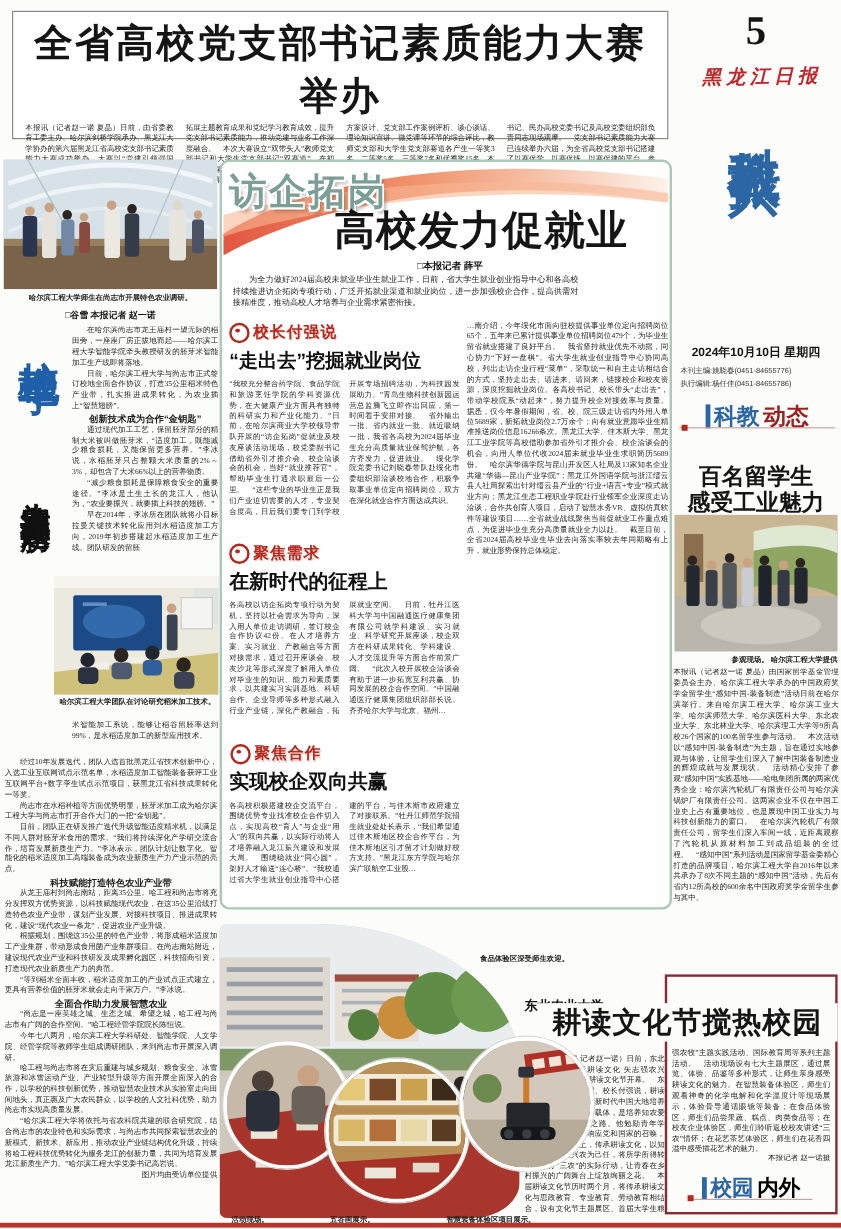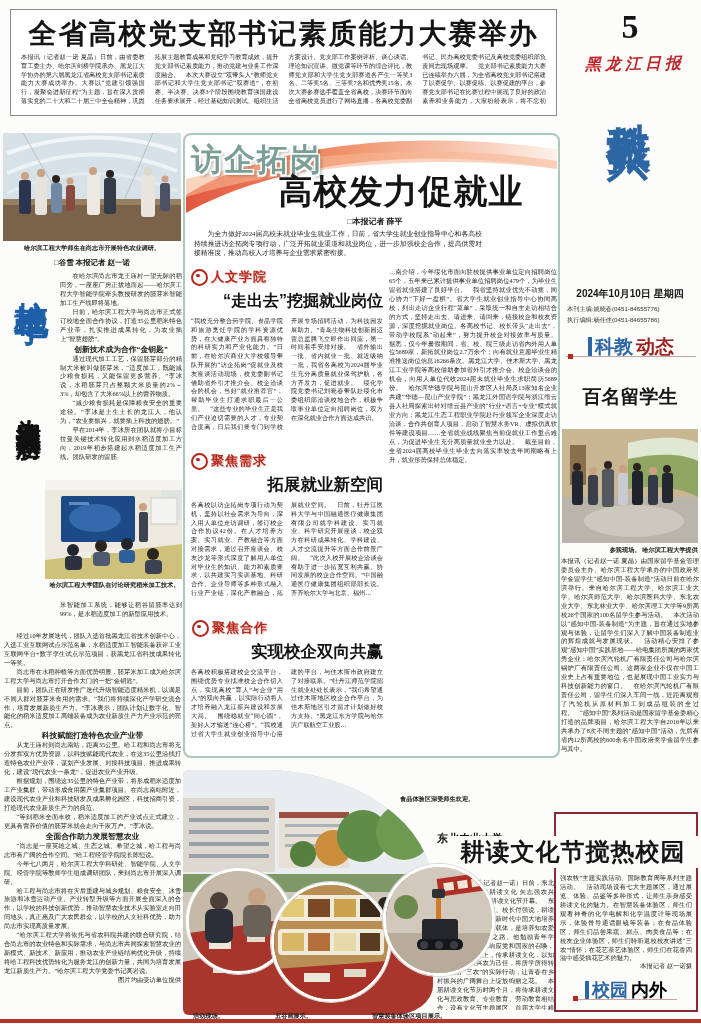--- a/index.html
+++ b/index.html
@@ -14,33 +14,33 @@
   .sub{font-family:"Liberation Sans","DejaVu Sans",sans-serif;font-weight:bold;text-align:center;
        font-size:7.8px;margin:3px 0;text-indent:0 !important}
   .vtext{writing-mode:vertical-rl;text-orientation:upright}
   .ctr{text-align:center}
   .cap{font-size:6.2px;font-weight:bold;color:#222;font-family:"Liberation Sans","DejaVu Sans",sans-serif}
   .tag-row{display:flex;align-items:center;justify-content:center;gap:3px}
   .target{width:13px;height:13px;border:2px solid #b5281e;border-radius:50%;position:relative;flex:0 0 auto;background:#fff}
   .target span{position:absolute;left:3px;top:3px;width:3.5px;height:3.5px;background:#b5281e;border-radius:50%}
   .focus-label{font-weight:900;color:#b5281e;font-size:13px;letter-spacing:1px;
        font-family:"Liberation Sans","DejaVu Sans",sans-serif;text-shadow:1px 1px 0 #f3d2cc}
-  .sec-head{font-family:"Liberation Sans","DejaVu Sans",sans-serif;font-weight:900;text-align:right;color:#111}
+  .sec-head{font-family:"Liberation Sans","DejaVu Sans",sans-serif;font-weight:900;text-align:left;color:#111}
   .redsq{width:5px;height:5px;background:#b5281e;display:inline-block}
   .twocol{column-count:2;column-gap:8px}
   .photo{overflow:hidden;background:#ccc}
   .circle{border-radius:50%;border:3px solid #fff;box-shadow:0 0 0 1px #d8d8d4;overflow:hidden}
 </style>
 </head>
 <body>
 
 <div class="page">
 
   <div class="abs" style="left:10px;top:9px;width:547px;height:107px;border:1px solid #8a8a8a;padding:4px 10px;box-sizing:border-box;background:#fff">
-    <div class="hei ctr" style="font-size:28px;font-weight:900;letter-spacing:2px;margin:1px 0 0">全省高校党支部书记素质能力大赛举办</div>
+    <div class="hei ctr" style="font-size:32px;font-weight:900;letter-spacing:2px;margin:1px 0 0">全省高校党支部书记素质能力大赛举办</div>
     <div class="bt" style="column-count:4;column-gap:10px;height:56px;font-size:6.2px">
         <p class="noind">本报讯（记者赵一诺 夏晶）日前，由省委教育工委主办、哈尔滨剑桥学院承办、黑龙江大学协办的第六届黑龙江省高校党支部书记素质能力大赛成功举办。大赛以“党建引领强国行，凝聚奋进新征程”为主题，旨在深入贯彻落实党的二十大和二十届三中全会精神，巩固拓展主题教育成果和党纪学习教育成效，提升党支部书记素质能力，推动党建与业务工作深度融合。　本次大赛设立“双带头人”教师党支部书记和大学生党支部书记“双赛道”，在初赛、半决赛、决赛3个阶段围绕教育强国建设任务要求展开，经过基础知识测试、组织生活方案设计、党支部工作案例评析、谈心谈话、理论知识宣讲、微党课等环节的综合评比，教师党支部和大学生党支部赛道各产生一等奖3名、二等奖5名、三等奖7名和优秀奖15名。本次大赛参赛选手覆盖全省高校，决赛环节面向全省高校党员进行了网络直播，各高校党委副书记、民办高校党委书记及高校党委组织部负责同志现场观摩。　党支部书记素质能力大赛已连续举办六届，为全省高校党支部书记搭建了以赛促学、以赛促练、以赛促建的平台，参赛党支部书记在比赛过程中展现了良好的政治素养和业务能力，大家纷纷表示，将不忘初心、牢记使命，以更加昂扬奋进的姿态育书育人、立德树人，在以中国式现代化全面推进强国建设、民族复兴伟业新征程上砥砺新担当、展现新作为。</p>
       </div>
   </div>
 
   <div class="abs ctr" style="left:608px;top:8px;width:44px;font-size:34px;font-weight:bold">5</div>
   <div class="abs ctr" style="left:572px;top:54px;width:126px;font-size:16px;font-weight:bold;color:#c0272a;letter-spacing:4px;font-style:italic;transform:rotate(-1deg)">黑龙江日报</div>
   <div class="abs vtext" style="left:599px;top:88px;height:200px;font-size:44px;font-weight:900;color:#2c66a4;letter-spacing:4px">科教振兴</div>
   <div class="abs ctr hei" style="left:561px;top:287px;width:138px;font-size:10px;font-weight:bold">2024年10月10日 星期四</div>
   <div class="abs hei" style="left:567px;top:305px;width:132px;font-size:6.2px;color:#333">本刊主编:姚晓春(0451-84655776)</div>
@@ -50,20 +50,21 @@
     <div class="abs" style="left:0;top:22px;width:130px;border-top:1px solid #c9a5a0"></div>
     <span class="redsq abs" style="left:2px;top:20px"></span>
     <div class="tag-row" style="margin-top:0">
       <span style="width:4px;height:20px;background:#2c66a4;display:inline-block"></span>
       <span class="hei" style="font-size:19px;font-weight:900;color:#2c66a4">科教</span>
       <span class="hei" style="font-size:19px;font-weight:900;color:#9b2220">动态</span>
     </div>
   </div>
 
   <div class="abs ctr hei" style="left:561px;top:384px;width:138px;font-size:19px;font-weight:900">百名留学生</div>
+  <div class="abs ctr hei" style="left:561px;top:406px;width:138px;font-size:19px;font-weight:900">感受工业魅力</div>
 
   <div class="abs photo" style="left:562px;top:429px;width:136px;height:114px">
     <svg width="136" height="114" viewBox="0 0 136 114">
       <rect width="136" height="70" fill="#c9b693"></rect>
       <rect x="8" y="16" width="16" height="40" fill="#8a6f4e"></rect>
       <path d="M66,14 C95,6 125,8 136,14 L136,34 C120,26 95,26 66,32 Z" fill="#dfe8d2"></path>
       <path d="M66,30 C95,24 120,24 136,32 L136,68 C118,58 92,56 66,60 Z" fill="#8fa763"></path>
       <rect y="68" width="136" height="46" fill="#b9b5aa"></rect>
       <ellipse cx="72" cy="92" rx="50" ry="16" fill="#ccc8bd"></ellipse>
       <g>
@@ -203,34 +204,34 @@
 
 
   <div class="abs bt" style="left:389px;top:268px;width:168px;height:486px">
       <p class="noind">…南介绍，今年绥化市面向驻校提供事业单位定向招聘岗位65个，五年来已累计提供事业单位招聘岗位479个，为毕业生留省就业搭建了良好平台。　我省坚持就业优先不动摇，同心协力“下好一盘棋”。省大学生就业创业指导中心协同高校，列出走访企业行程“菜单”，采取统一和自主走访相结合的方式，坚持走出去、请进来、请回来，链接校企和校友资源，深度挖掘就业岗位。各高校书记、校长带头“走出去”，带动学校院系“动起来”，努力提升校企对接效率与质量。　据悉，仅今年暑假期间，省、校、院三级走访省内外用人单位5689家，新拓就业岗位2.7万余个；向有就业意愿毕业生精准推送岗位信息16266条次。黑龙江大学、佳木斯大学、黑龙江工业学院等高校借助参加省外引才推介会、校企洽谈会的机会，向用人单位代收2024届未就业毕业生求职简历5689份。　哈尔滨华德学院与昆山开发区人社局及13家知名企业共建“华德—昆山产业学院”；黑龙江外国语学院与浙江缙云县人社局探索出针对缙云县产业的“行业+语言+专业”模式就业方向；黑龙江生态工程职业学院赴行业领军企业深度走访洽谈，合作共创育人项目，启动了智慧水务VR、虚拟仿真软件等建设项目……全省就业战线聚焦当前促就业工作重点难点，为促进毕业生充分高质量就业全力以赴。　截至目前，全省2024届高校毕业生毕业去向落实率较去年同期略有上升，就业形势保持总体稳定。</p>
     </div>
 
   <div class="abs tag-row" style="left:191px;top:268px;width:100px;justify-content:flex-start">
     <span class="target">
         <span></span>
       </span>
-    <span class="focus-label">人文学院</span>
+    <span class="focus-label">校长付强说</span>
   </div>
   <div class="abs sec-head" style="left:191px;top:291px;width:192px;font-size:16px">“走出去”挖掘就业岗位</div>
   <div class="abs bt twocol" style="left:191px;top:317px;width:192px;height:128px;font-size:6.2px">
       <p class="noind">“我校充分整合药学院、食品学院和旅游烹饪学院的学科资源优势，在大健康产业方面具有独特的科研实力和产业化能力。”日前，在哈尔滨商业大学校领导带队开展的“访企拓岗”促就业及校友座谈活动现场，校党委副书记借助省外引才推介会、校企洽谈会的机会，当好“就业推荐官”，帮助毕业生打通求职最后一公里。　“这些专业的毕业生正是我们产业迫切需要的人才，专业契合度高，日后我们要专门到学校开展专场招聘活动，为科技园发展助力。”青岛生物科技创新园运营总监腾飞立即作出回应，第一时间着手安排对接。　省外输出一批、省内就业一批、就近吸纳一批，我省各高校为2024届毕业生充分高质量就业保驾护航，各方齐发力，促进就业。　绥化学院党委书记刘晓春带队赴绥化市委组织部洽谈校地合作，积极争取事业单位定向招聘岗位，双方在深化就业合作方面达成共识。</p>
     </div>
 
   <div class="abs tag-row" style="left:191px;top:452px;width:100px;justify-content:flex-start">
     <span class="target">
         <span></span>
       </span>
     <span class="focus-label">聚焦需求</span>
   </div>
-  <div class="abs sec-head" style="left:191px;top:474px;width:192px;font-size:16.5px">拓展就业新空间</div>
+  <div class="abs sec-head" style="left:191px;top:474px;width:192px;font-size:16.5px">在新时代的征程上</div>
   <div class="abs bt twocol" style="left:191px;top:501px;width:192px;height:112px;font-size:6.2px">
       <p class="noind">各高校以访企拓岗专项行动为契机，坚持以社会需求为导向，深入用人单位走访调研，签订校企合作协议42份。在人才培养方案、实习就业、产教融合等方面对接需求，通过召开座谈会、校友沙龙等形式深度了解用人单位对毕业生的知识、能力和素质要求，以共建实习实训基地、科研合作、企业导师等多种形式融入行业产业链，深化产教融合，拓展就业空间。　日前，牡丹江医科大学与中国融通医疗健康集团有限公司就学科建设、实习就业、科学研究开展座谈，校企双方在科研成果转化、学科建设、人才交流提升等方面合作前景广阔。　“此次入校开展校企洽谈会有助于进一步拓宽互利共赢、协同发展的校企合作空间。”中国融通医疗健康集团组织部部长说。　齐齐哈尔大学与北京、福州…</p>
     </div>
 
   <div class="abs tag-row" style="left:192px;top:619px;width:100px;justify-content:flex-start">
     <span class="target">
         <span></span>
       </span>
     <span class="focus-label">聚焦合作</span>
   </div>

